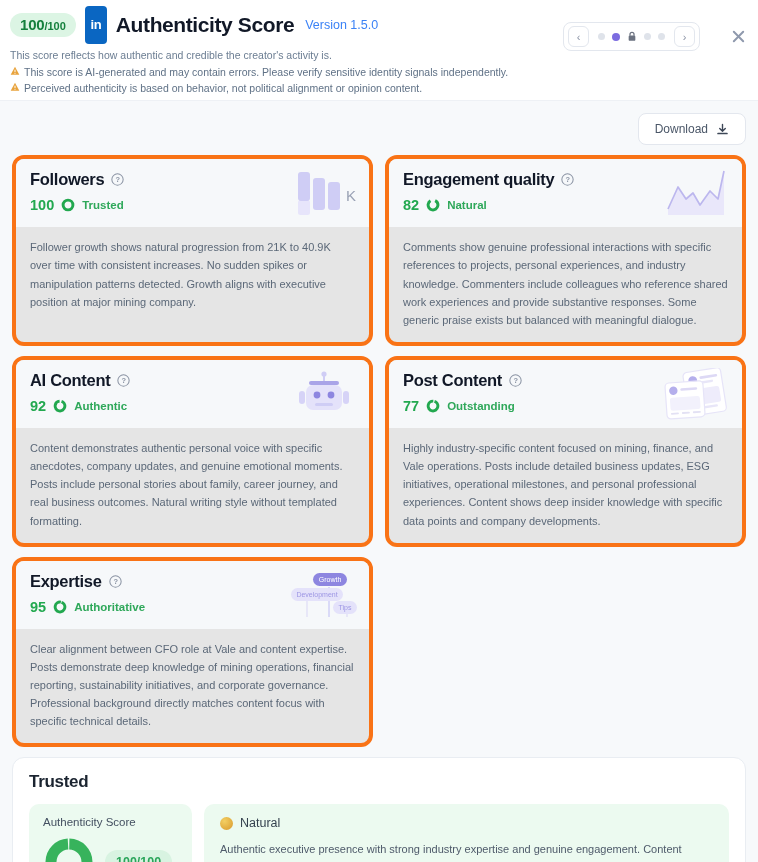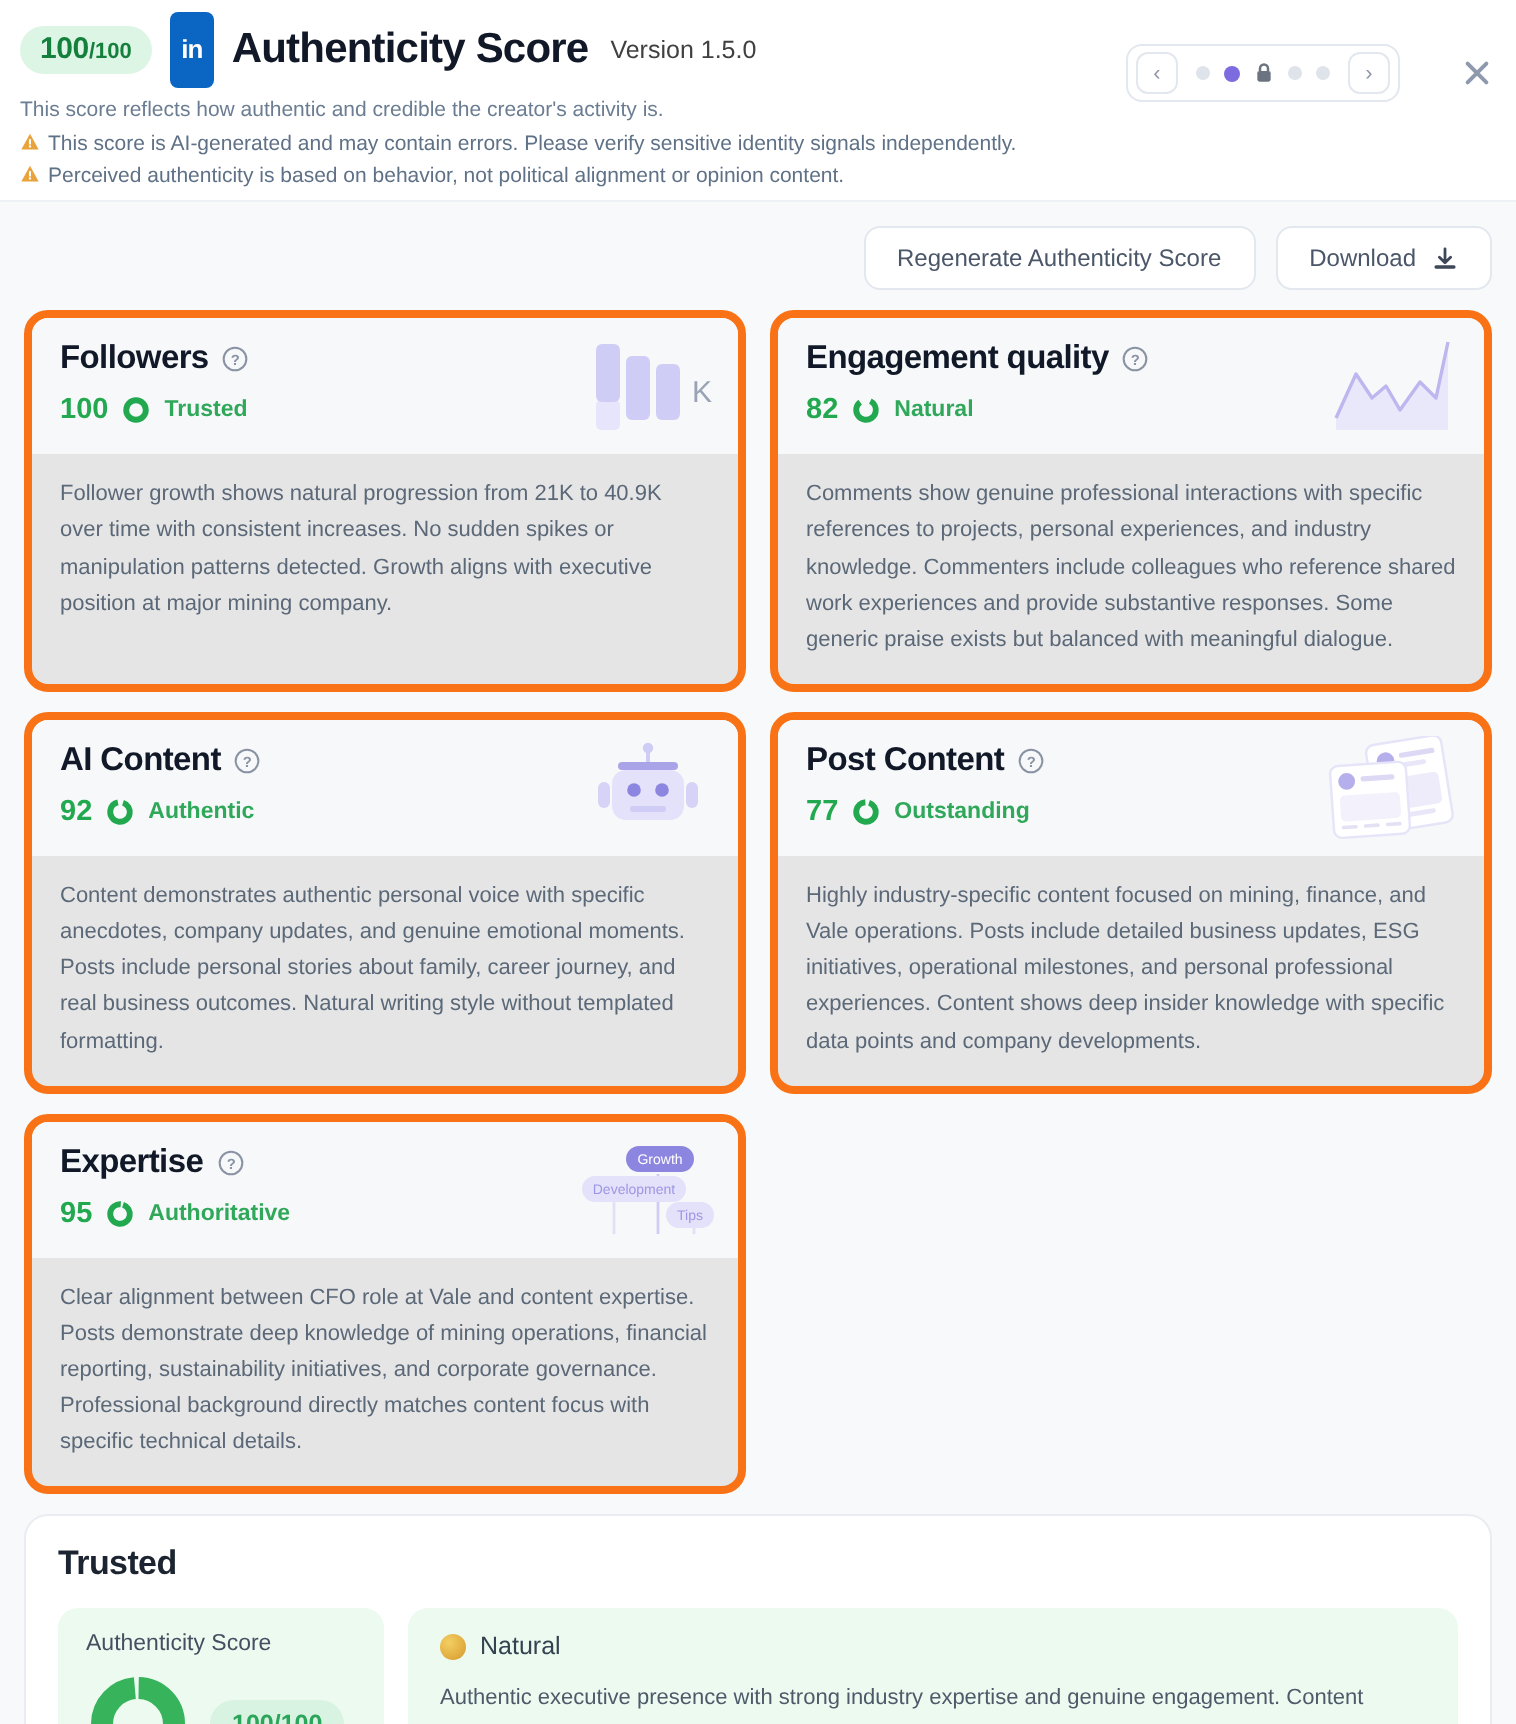--- a/index.html
+++ b/index.html
@@ -22,21 +22,21 @@
   }
   .score-pill .big { font-size: 15px; letter-spacing: -0.2px; }
   .score-pill .small { font-size: 11px; font-weight: 700; }
   .li-badge {
     width: 22px; height: 38px; background: #0a66c2; border-radius: 4px;
     color: #fff; font-size: 13px; font-weight: 700; font-family: "Liberation Sans", sans-serif;
     display: flex; align-items: center; justify-content: center; line-height: 1;
     letter-spacing: -0.5px; padding-bottom: 1px;
   }
   .title { font-size: 21px; font-weight: 700; color: #111827; letter-spacing: -0.4px; }
-  .version { font-size: 12.5px; color: #404040; font-weight: 400; margin-left: 2px; }
+  .version { font-size: 12.5px; color: #3b82f6; font-weight: 400; margin-left: 2px; }
 
   .sub-line { font-size: 10.5px; color: #6b7d92; margin-top: 4px; line-height: 1.5; }
   .warn-line { font-size: 10.5px; color: #5f7186; line-height: 1.5; display: flex; align-items: flex-start; gap: 4px; text-align: center; }
   .warn-tri { flex: 0 0 auto; margin-top: 1px; }
 
   
   .pager-wrap { position: absolute; right: 58px; top: 22px; display: flex; align-items: center; }
   .pager {
     display: flex; align-items: center; gap: 7px;
     border: 1px solid #e3e7ee; border-radius: 8px; padding: 3px 4px; background: #fff;
@@ -166,23 +166,20 @@
     <div class="close-btn">
       <svg width="15" height="15" viewBox="0 0 16 16">
         <path d="M3 3 L13 13 M13 3 L3 13" stroke="#8f99ad" stroke-width="2.1" stroke-linecap="round"></path>
       </svg>
     </div>
   </div>
 
   <div class="panel">
 
     <div class="actions">
-      <div class="btn">
-        <span>Regenerate Authenticity Score</span>
-      </div>
       <div class="btn">
         <span>Download</span>
         <svg width="13" height="13" viewBox="0 0 14 14">
           <path d="M7 1.5 V8.2 M4 6 L7 9 L10 6" stroke="#3d4757" stroke-width="1.5" fill="none" stroke-linecap="round" stroke-linejoin="round"></path>
           <path d="M2.2 11.3 H11.8" stroke="#3d4757" stroke-width="1.8" stroke-linecap="round"></path>
         </svg>
       </div>
     </div>
 
     <div class="grid">

